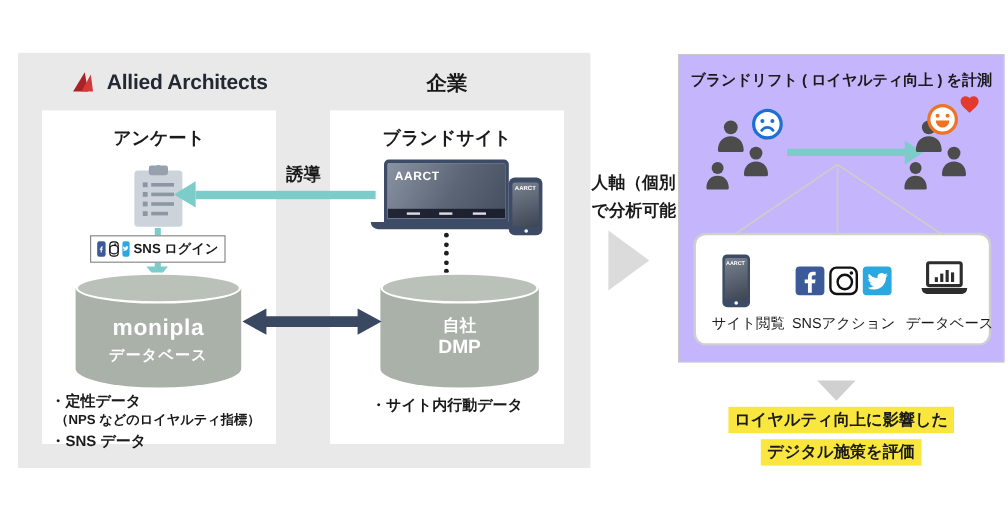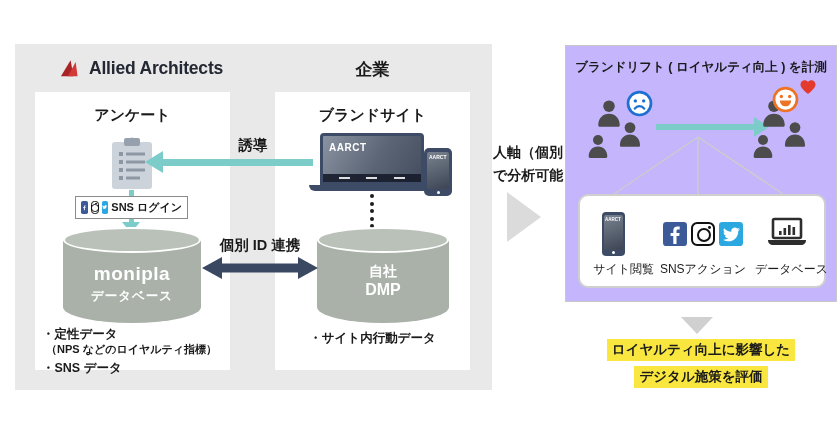--- a/index.html
+++ b/index.html
@@ -203,21 +203,20 @@
     <div class="cyl-body"></div>
     <div class="cyl-top"></div>
     <div class="cyl-text" style="top:36px;">
       <div class="dmp-name">自社</div>
       <div class="dmp-sub">DMP</div>
     </div>
   </div>
 
   <div class="abs bullet" style="left:275px;top:330px;width:195px;text-align:center;font-size:12.5px;">・サイト内行動データ</div>
 
-  <div class="abs idlink-label">個別 ID 連携</div>
   <div class="abs" style="left:202px;top:256px;">
     <svg width="116" height="24" viewBox="0 0 116 24">
       <polygon points="0,12 20,1 20,7.5 96,7.5 96,1 116,12 96,23 96,16.5 20,16.5 20,23" fill="#3b4862"></polygon>
     </svg>
   </div>
 
   <div class="abs analysis">
     <div>人軸（個別 ID）</div>
     <div>で分析可能</div>
   </div>

